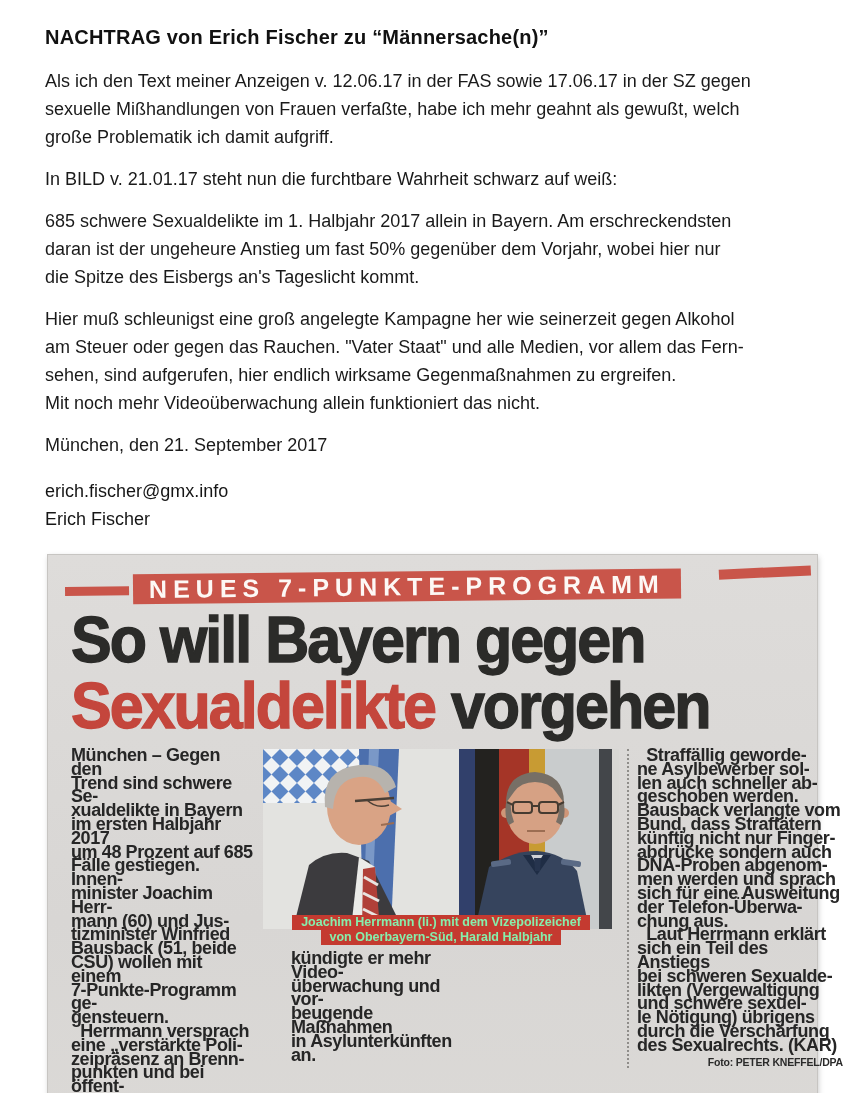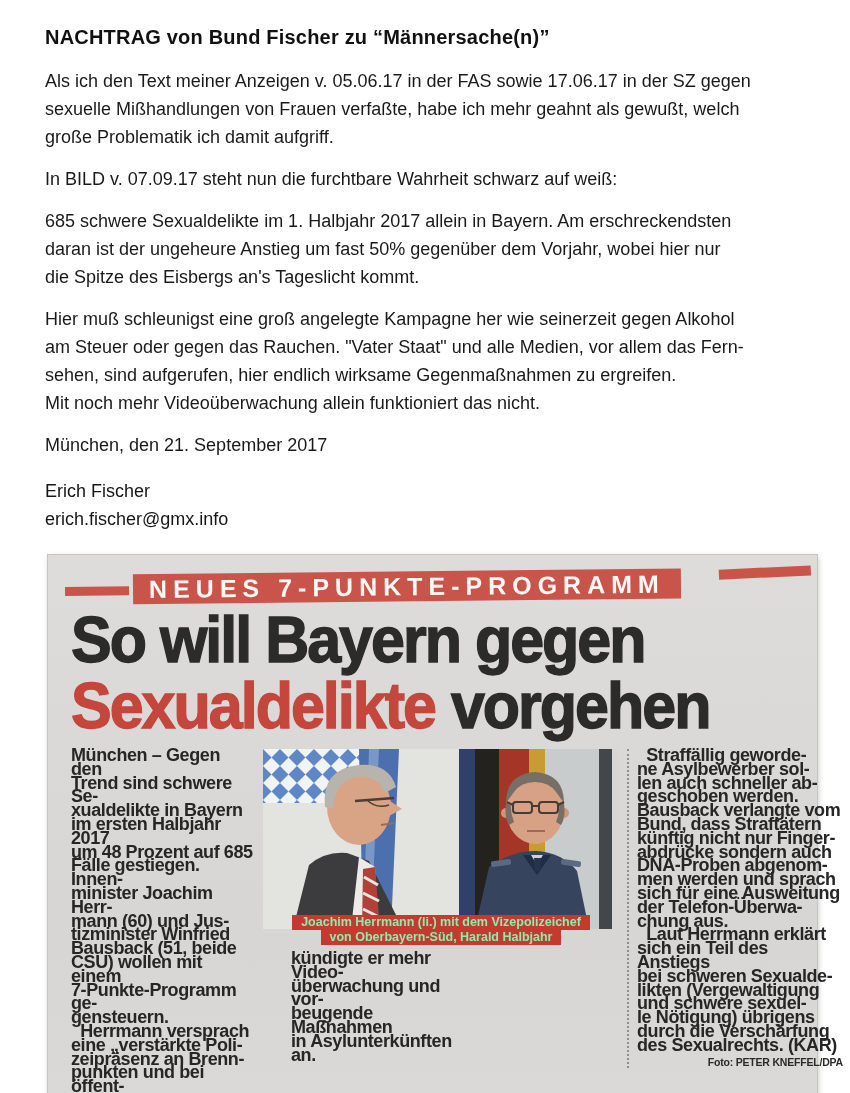--- a/index.html
+++ b/index.html
@@ -31,38 +31,38 @@
   .colM2{width:176px;flex:0 0 auto;margin-left:4px;padding-left:8px;border-left:2px dotted #8f8d8a;}
   .colR{width:206px;flex:0 0 auto;padding-left:8px;border-left:2px dotted #8f8d8a;}
   .credit{font-size:10.5px;font-weight:bold;text-align:right;margin-top:3px;letter-spacing:-.2px;color:#2a2a2a;}
   .footer-cap{margin:15px 0 0 2px;font-size:13.5px;color:#1c1c1c;}
 </style>
 </head>
 <body>
 
 <main class="page">
 
-  <h1 class="ltr-title">NACHTRAG von Bund Fischer zu “Männersache(n)”</h1>
-
-  <p class="para">Als ich den Text meiner Anzeigen v. 05.06.17 in der FAS sowie 17.06.17 in der SZ gegen
+  <h1 class="ltr-title">NACHTRAG von Erich Fischer zu “Männersache(n)”</h1>
+
+  <p class="para">Als ich den Text meiner Anzeigen v. 12.06.17 in der FAS sowie 17.06.17 in der SZ gegen
 sexuelle Mißhandlungen von Frauen verfaßte, habe ich mehr geahnt als gewußt, welch
 große Problematik ich damit aufgriff.</p>
-  <p class="para">In BILD v. 07.09.17 steht nun die furchtbare Wahrheit schwarz auf weiß:</p>
+  <p class="para">In BILD v. 21.01.17 steht nun die furchtbare Wahrheit schwarz auf weiß:</p>
   <p class="para">685 schwere Sexualdelikte im 1. Halbjahr 2017 allein in Bayern. Am erschreckendsten
 daran ist der ungeheure Anstieg um fast 50% gegenüber dem Vorjahr, wobei hier nur
 die Spitze des Eisbergs an's Tageslicht kommt.</p>
   <p class="para">Hier muß schleunigst eine groß angelegte Kampagne her wie seinerzeit gegen Alkohol
 am Steuer oder gegen das Rauchen. "Vater Staat" und alle Medien, vor allem das Fern-
 sehen, sind aufgerufen, hier endlich wirksame Gegenmaßnahmen zu ergreifen.
 Mit noch mehr Videoüberwachung allein funktioniert das nicht.</p>
   <p class="para">München, den 21. September 2017</p>
 
   <div class="sig">
+    <div>erich.fischer@gmx.info</div>
     <div>Erich Fischer</div>
-    <div>erich.fischer@gmx.info</div>
   </div>
 
   <section class="clipping">
 
     <div class="kicker-row">
       <span class="dash dash-left"></span>
       <span class="kicker-box">NEUES 7-PUNKTE-PROGRAMM</span>
       <span class="dash dash-right"></span>
     </div>
 

